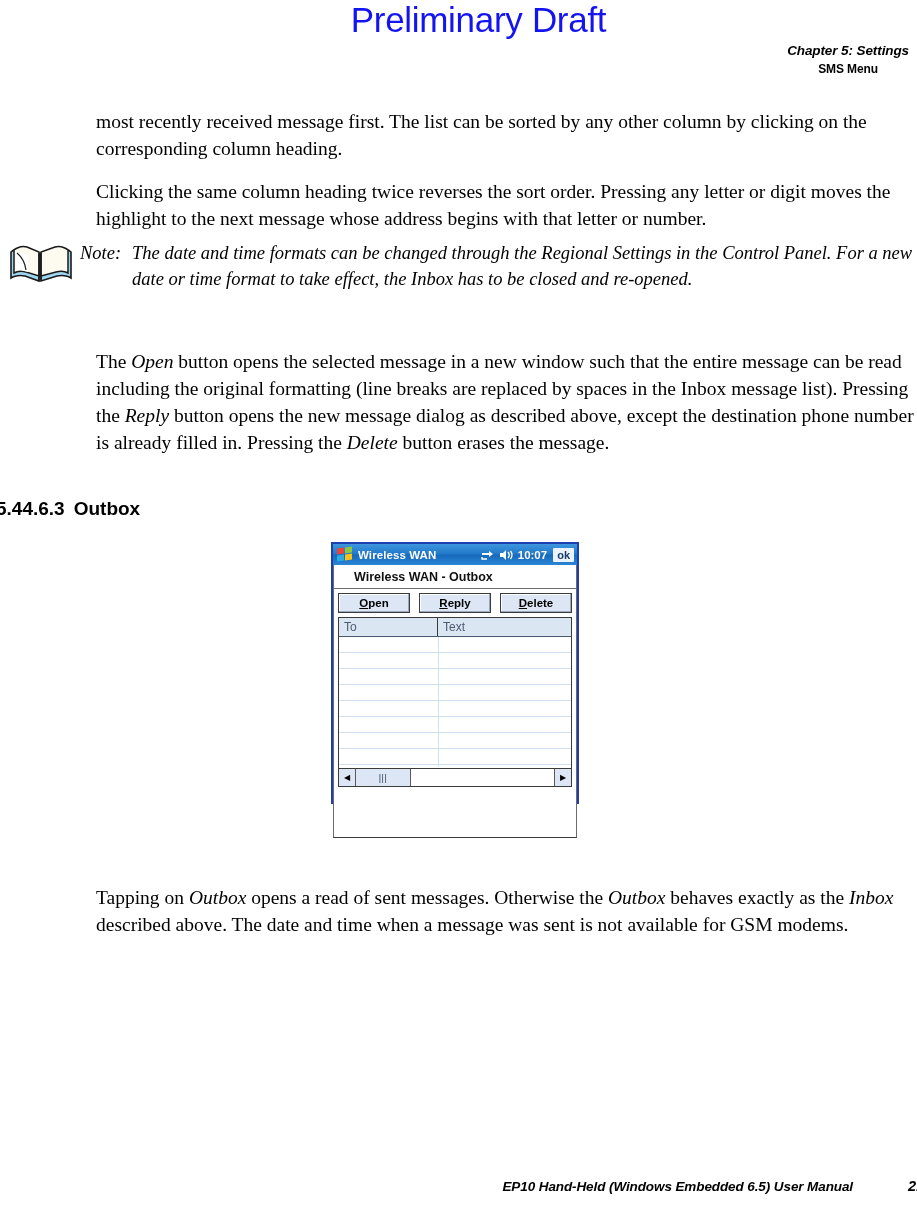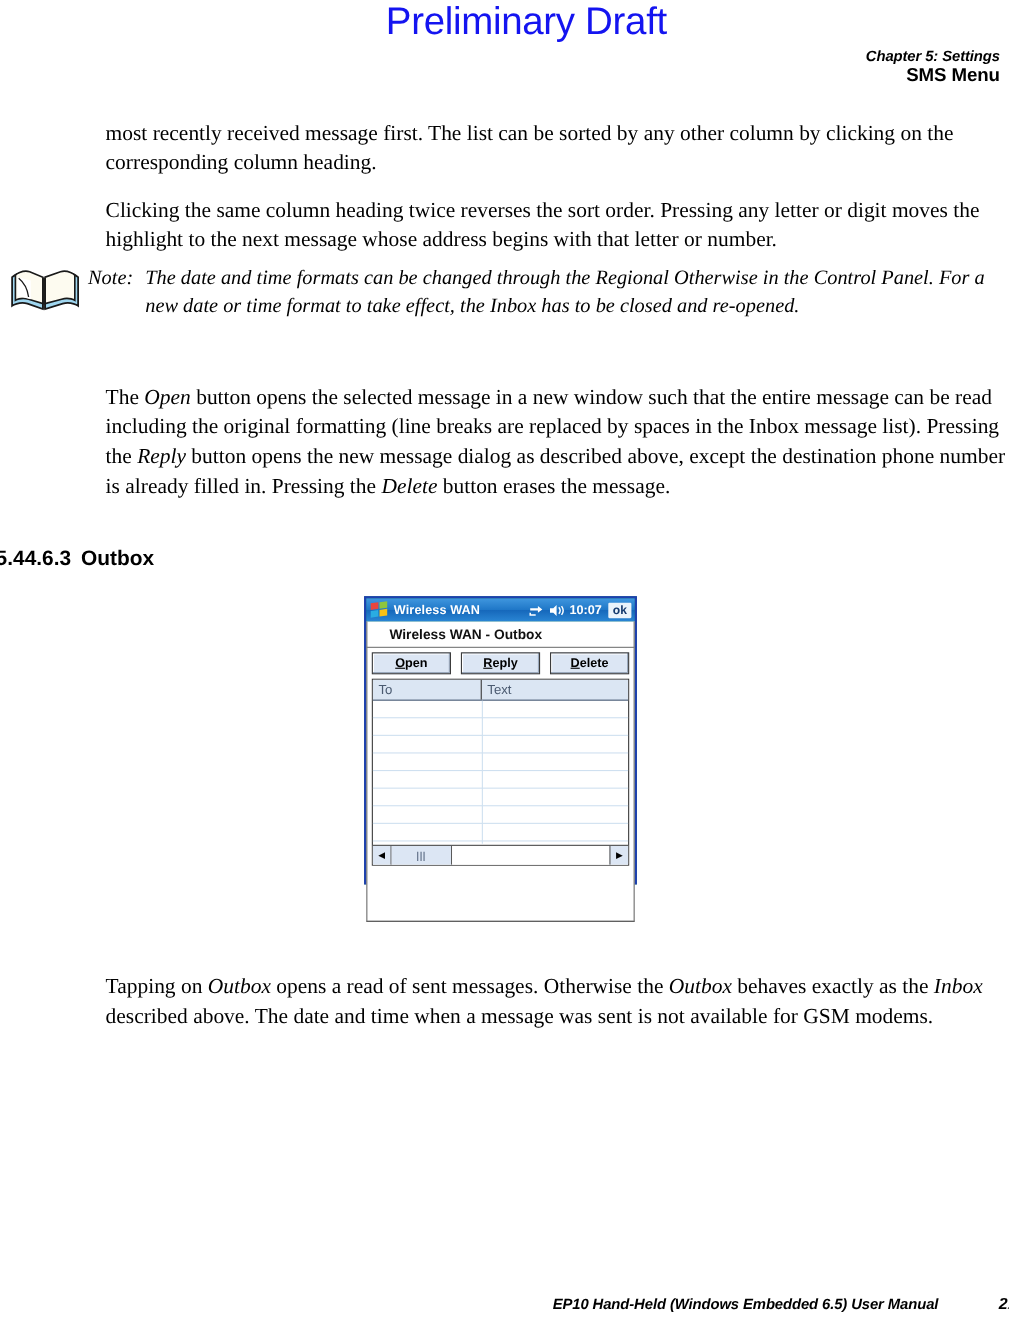--- a/index.html
+++ b/index.html
@@ -41,24 +41,25 @@
     color: #000;
   }
   .page-header .chap {
     font-size: 13.5px;
     font-style: italic;
     font-weight: bold;
     line-height: 18px;
     letter-spacing: -0.1px;
   }
   .page-header .sub {
-    font-size: 17px;
+    font-size: 12px;
     font-weight: bold;
     line-height: 18px;
     letter-spacing: -0.1px;
+    text-align: center;
   }
 
   
   .content {
     position: absolute;
     left: 96px;
     top: 108px;
     width: 822px;
   }
   p.body {
@@ -395,21 +396,21 @@
       <path d="M6 6 C6 6 12 1 19 3 L31 8 L31 32 L18 28 C11 26 6 29 6 29 Z" fill="#fdfbf0" stroke="#1a1a1a" stroke-width="1.5"></path>
       <path d="M60 6 C60 6 54 1 47 3 L33 8 L33 32 L48 28 C55 26 60 29 60 29 Z" fill="#fdfbf0" stroke="#1a1a1a" stroke-width="1.5"></path>
       <path d="M8 8 L8 25 L20 28 L20 11 Z" fill="#ffffff" stroke="none"></path>
       <path d="M31 9 L31 37" stroke="#1a1a1a" stroke-width="1.4"></path>
       <path d="M33 9 L33 37" stroke="#1a1a1a" stroke-width="1.4"></path>
       <path d="M9 9 C14 13 17 19 18 26" fill="none" stroke="#1a1a1a" stroke-width="1.2"></path>
     </svg>
   </div>
   <div class="note-body">
     <div class="note-label">Note:</div>
-    <div class="note-text">The date and time formats can be changed through the Regional Otherwise in the Control Panel. For a new date or time format to take effect, the Inbox has to be closed and re-opened.</div>
+    <div class="note-text">The date and time formats can be changed through the Regional Settings in the Control Panel. For a new date or time format to take effect, the Inbox has to be closed and re-opened.</div>
   </div>
 </div>
 
 <div class="content" style="top:348px;">
   <p class="body"><span>The </span><em>Open</em><span> button opens the selected message in a new window such that the entire message can be read including the original formatting (line breaks are replaced by spaces in the Inbox message list). Pressing the </span><em>Reply</em><span> button opens the new message dialog as described above, except the destination phone number is already filled in. Pressing the </span><em>Delete</em><span> button erases the message.</span></p>
 </div>
 
 <div class="section-heading">
   <span class="num">5.44.6.3</span><span>Outbox</span>
 </div>

